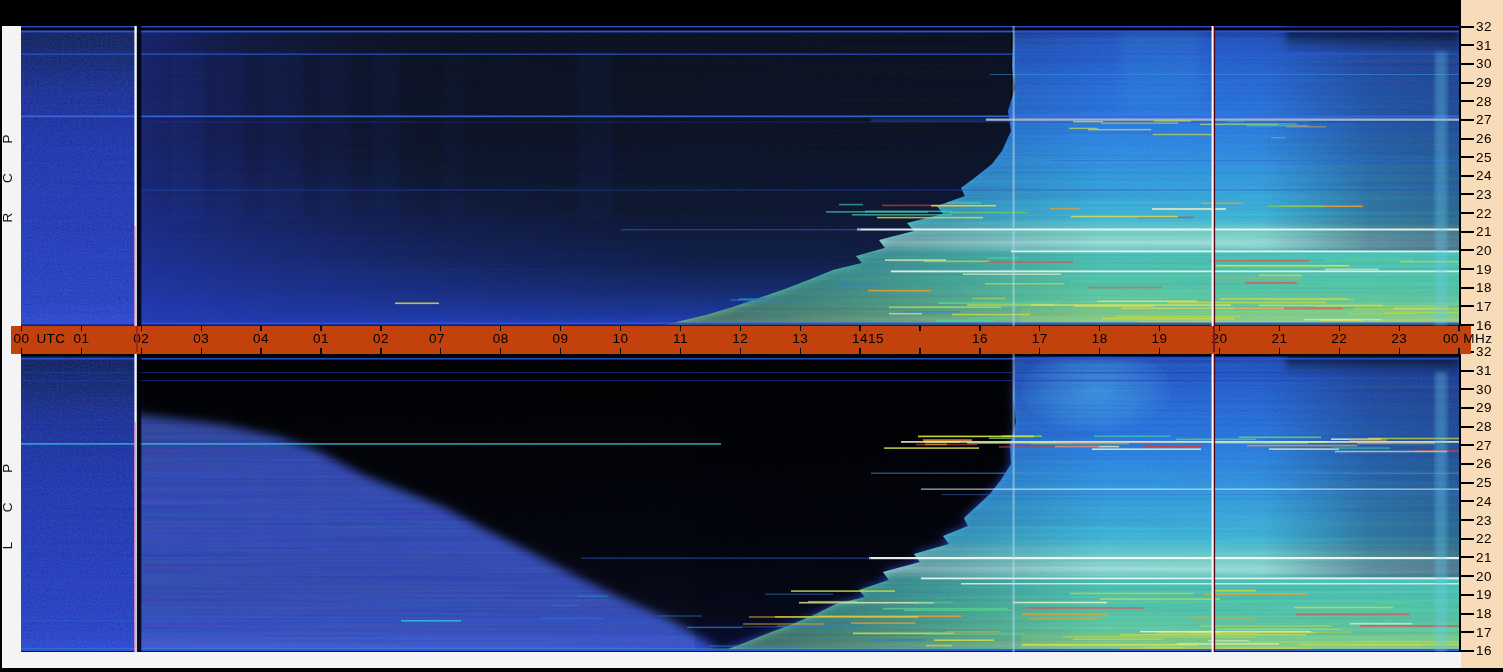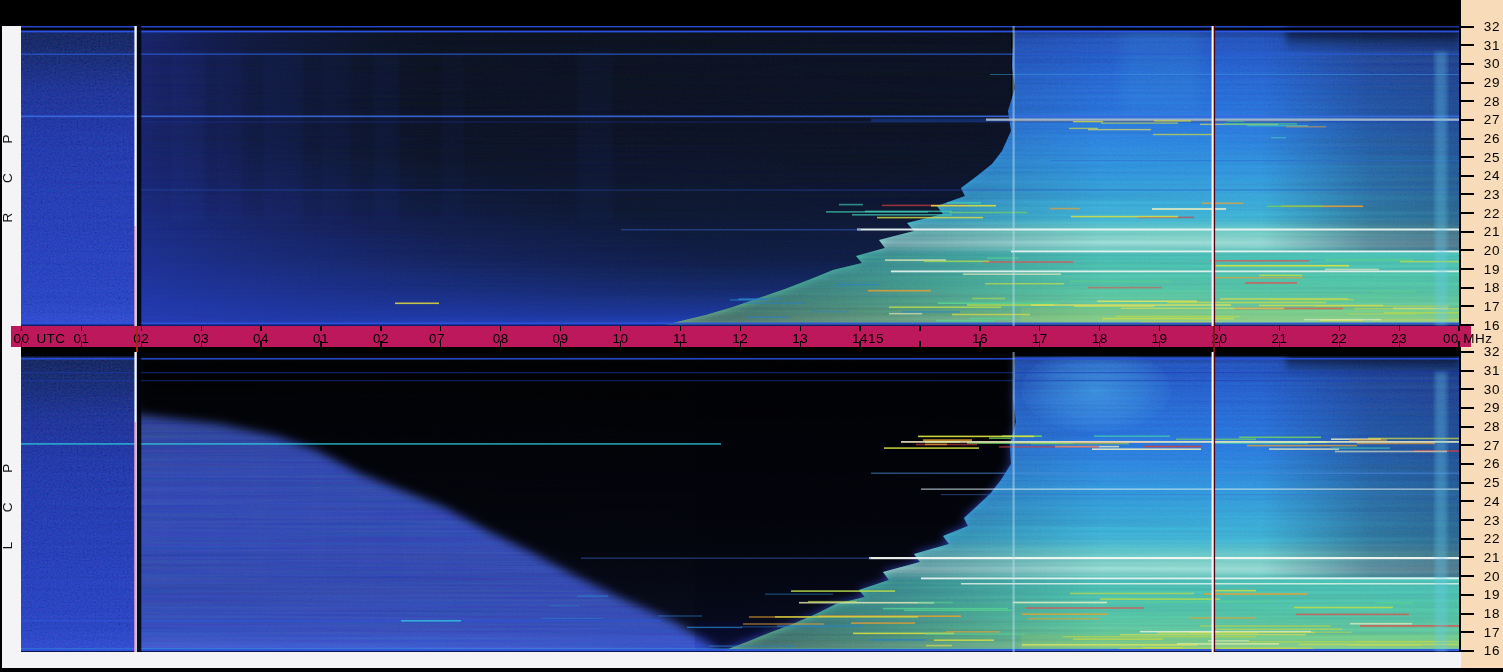--- a/index.html
+++ b/index.html
@@ -5,22 +5,22 @@
 html,body { width:1503px; height:672px; background:#000; overflow:hidden;
   font-family:"Liberation Sans", sans-serif; }
 #root { position:relative; width:1503px; height:672px; background:#000; }
 .abs { position:absolute; }
 #header { left:2px; top:0; width:1459px; height:26px; background:#f4f4f6;
   font-size:15px; color:#111; letter-spacing:1.55px; line-height:25px;
   padding-left:7px; white-space:nowrap; z-index:3; }
 #sidebar { left:2px; top:26px; width:19px; height:626px; background:#f4f4f6; }
 #peach { left:1461px; top:0; width:42px; height:668px; background:#f8dbb8; z-index:2; }
 .ftick { position:absolute; left:-2px; width:15px; height:2px; background:#000; }
-.flab { position:absolute; left:15px; width:24px; font-size:13.5px; letter-spacing:0.6px; color:#000; text-align:right; line-height:17px; }
-#creambar { left:11px; top:325.5px; width:1460px; height:21px; background:#be185d; z-index:4; }
+.flab { position:absolute; left:15px; width:24px; font-size:13.5px; letter-spacing:0.6px; color:#000; text-align:left; line-height:17px; }
+#creambar { left:11px; top:325.5px; width:1460px; height:28px; background:#c2410c; z-index:4; }
 .htick { position:absolute; width:1.4px; height:5.5px; background:#000; }
 .hlab { position:absolute; top:4.5px; width:30px; text-align:center; font-size:13.5px; letter-spacing:0.5px; color:#000; line-height:17px; }
 #ptop { left:21px; top:26px; width:1438px; height:300px; }
 #pbot { left:21px; top:351.5px; width:1438px; height:300.5px; }
 #gray2 { left:2px; top:652px; width:1459px; height:16px; background:#f4f4f6; }
 #blackbottom { left:0; top:668px; width:1503px; height:4px; background:#000; z-index:5; }
 #leftborder { left:0; top:0; width:2px; height:672px; background:#000; z-index:5; }
 </style></head>
 <body>
 <div id="root">

